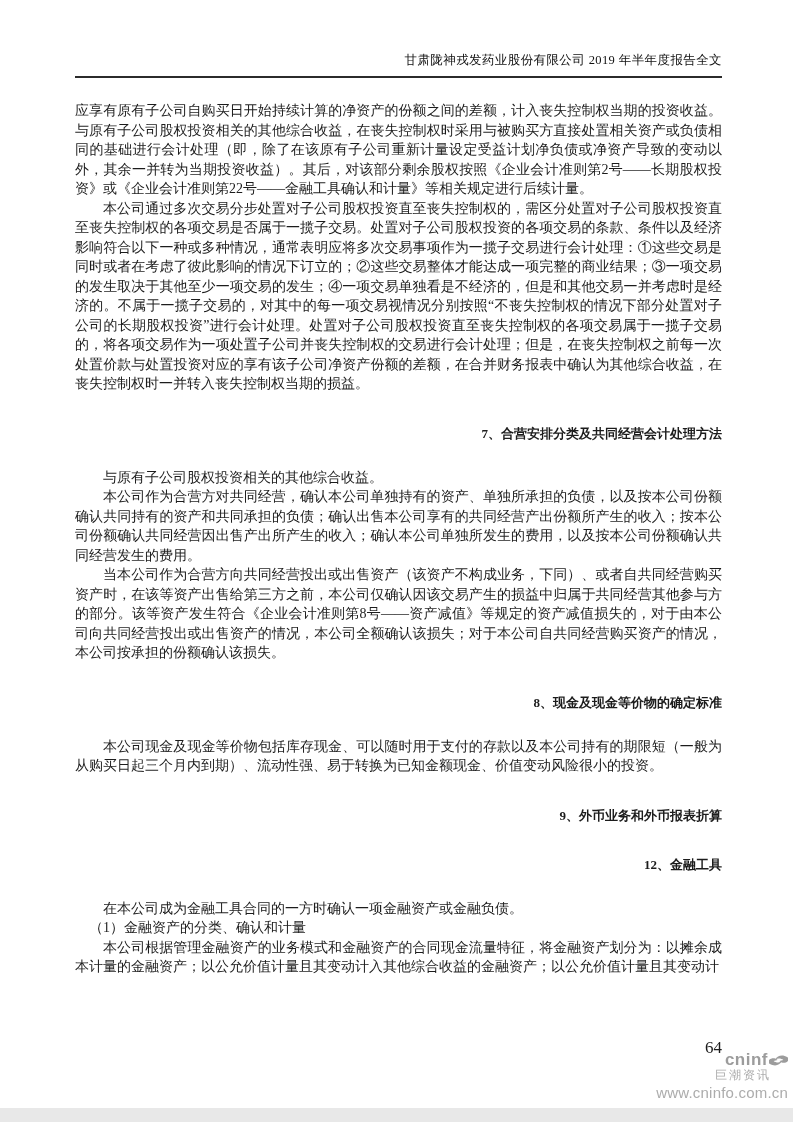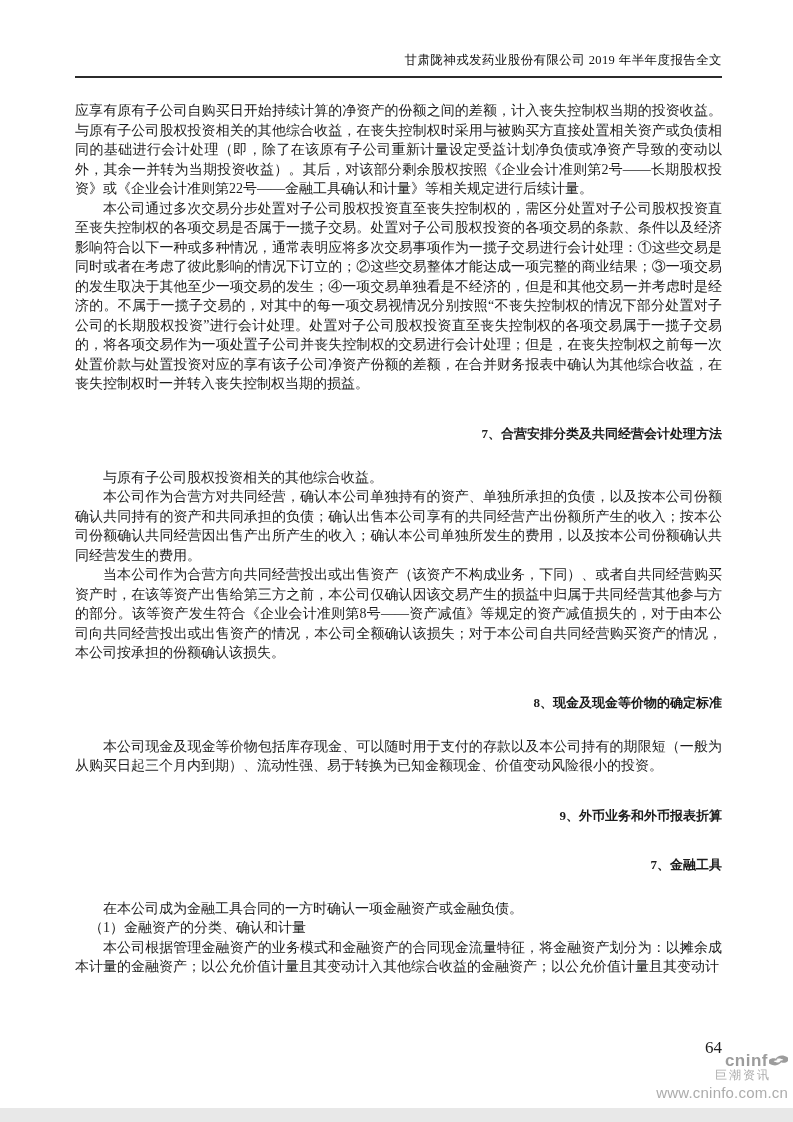--- a/index.html
+++ b/index.html
@@ -51,21 +51,21 @@
   .cninfo-logo {
     position: absolute;
     right: 5px;
     bottom: 7px;
     text-align: right;
     font-family: "Liberation Sans", sans-serif;
     line-height: 1.1;
   }
   .logo-row {
     display: flex;
-    align-items: flex-end;
+    align-items: center;
     justify-content: flex-end;
     gap: 1px;
     margin-top: 24px;
   }
   .logo-brand {
     font-weight: bold;
     font-size: 17px;
     letter-spacing: 0.5px;
     color: #9c9c9c;
   }
@@ -105,21 +105,21 @@
     <p class="indent">与原有子公司股权投资相关的其他综合收益。</p>
     <p class="indent">本公司作为合营方对共同经营，确认本公司单独持有的资产、单独所承担的负债，以及按本公司份额确认共同持有的资产和共同承担的负债；确认出售本公司享有的共同经营产出份额所产生的收入；按本公司份额确认共同经营因出售产出所产生的收入；确认本公司单独所发生的费用，以及按本公司份额确认共同经营发生的费用。</p>
     <p class="indent">当本公司作为合营方向共同经营投出或出售资产（该资产不构成业务，下同）、或者自共同经营购买资产时，在该等资产出售给第三方之前，本公司仅确认因该交易产生的损益中归属于共同经营其他参与方的部分。该等资产发生符合《企业会计准则第8号——资产减值》等规定的资产减值损失的，对于由本公司向共同经营投出或出售资产的情况，本公司全额确认该损失；对于本公司自共同经营购买资产的情况，本公司按承担的份额确认该损失。</p>
 
     <h2>8、现金及现金等价物的确定标准</h2>
 
     <p class="indent">本公司现金及现金等价物包括库存现金、可以随时用于支付的存款以及本公司持有的期限短（一般为从购买日起三个月内到期）、流动性强、易于转换为已知金额现金、价值变动风险很小的投资。</p>
 
     <h2>9、外币业务和外币报表折算</h2>
 
-    <h2>7、金融工具</h2>
+    <h2>12、金融工具</h2>
 
     <p class="indent">在本公司成为金融工具合同的一方时确认一项金融资产或金融负债。</p>
     <p class="indent-1">（1）金融资产的分类、确认和计量</p>
     <p class="indent">本公司根据管理金融资产的业务模式和金融资产的合同现金流量特征，将金融资产划分为：以摊余成本计量的金融资产；以公允价值计量且其变动计入其他综合收益的金融资产；以公允价值计量且其变动计</p>
 
   </main>
 
   <div class="page-number">64</div>
 
   <div class="cninfo-logo">

